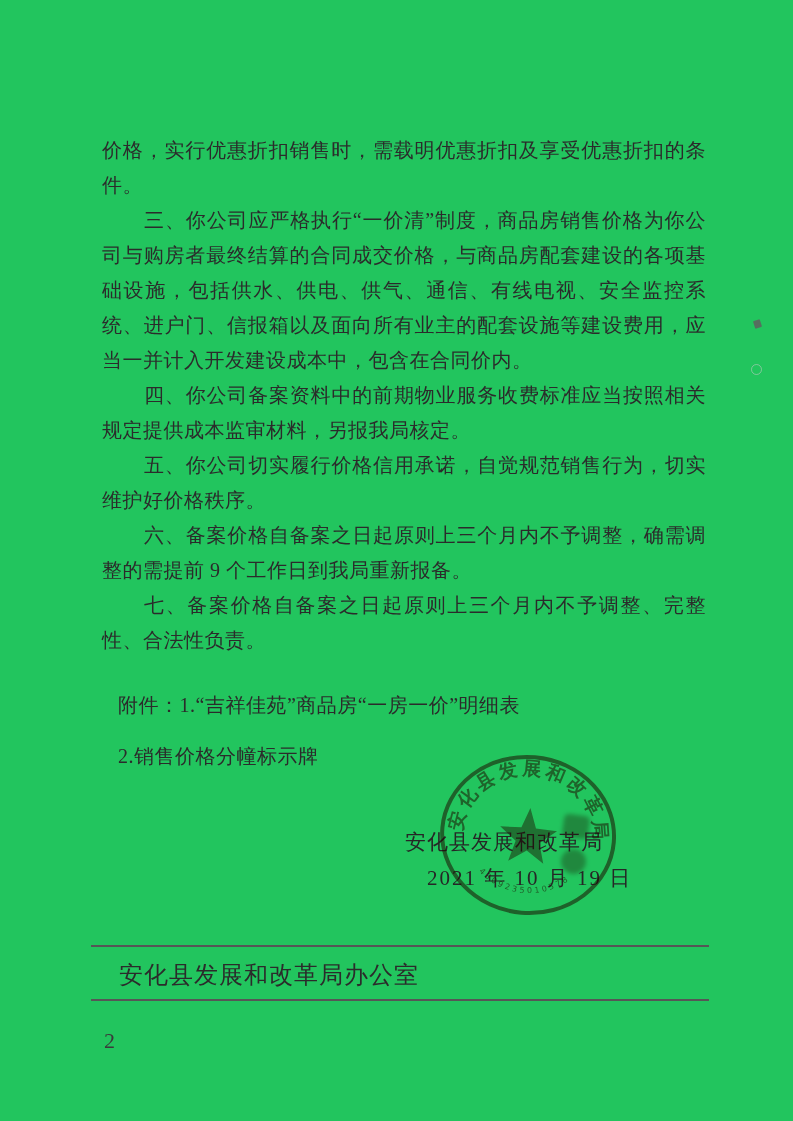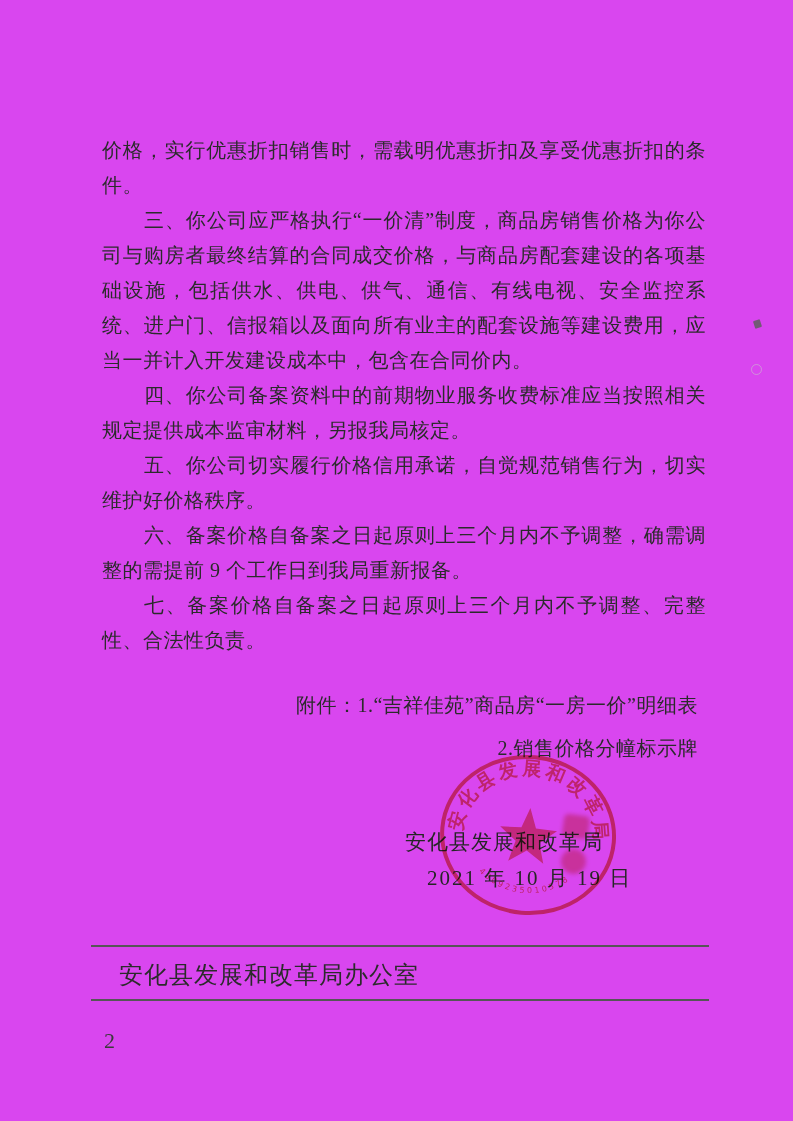--- a/index.html
+++ b/index.html
@@ -1,37 +1,37 @@
 <!DOCTYPE html>
 <html><head>
 <meta charset="utf-8">
 <style>
   html,body{margin:0;padding:0;background:#e8e8e8;}
   .page{
     position:relative;
     width:793px;height:1121px;
     margin:0 auto;
-    background:#d946ef;
+    background:#22c55e;
     overflow:hidden;
     font-family:"Liberation Serif","DejaVu Serif",serif;
     color:#2b2b2b;
   }
   
   .body-text{
     position:absolute;left:102px;top:133px;width:604px;
     font-size:20px;line-height:35px;
     text-align:justify;text-justify:inter-ideograph;
     letter-spacing:0.5px;
   }
   .body-text p{margin:0;padding:0;}
   .para{text-indent:42px;}
   .no-indent{text-indent:0;}
   
   .attach{margin-top:30px;text-align:left;}
-  .attach p{margin:8px;text-align:right;}
+  .attach p{margin:16px;}
   .attach-first{padding-left:44px;}
   .attach-rest{padding-left:128px;}
   
   .signature{
     position:absolute;left:405px;top:824px;
     font-size:21px;line-height:36px;letter-spacing:1px;
     color:#262626;
   }
   .sig-date{margin-left:22px;letter-spacing:2px;}
   

